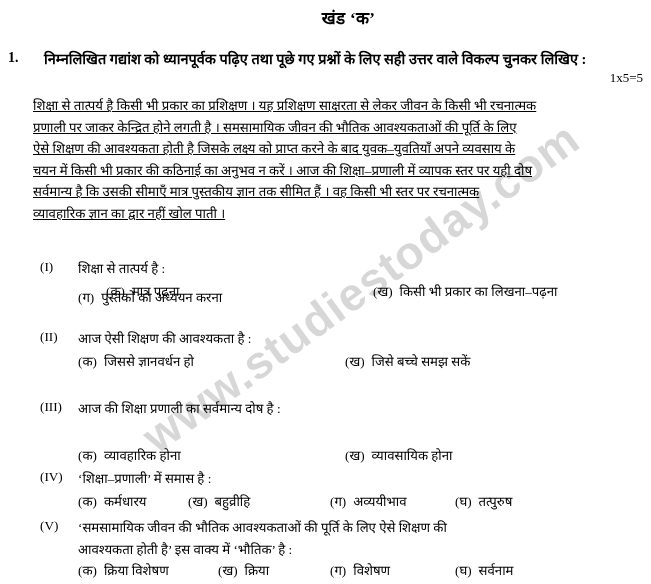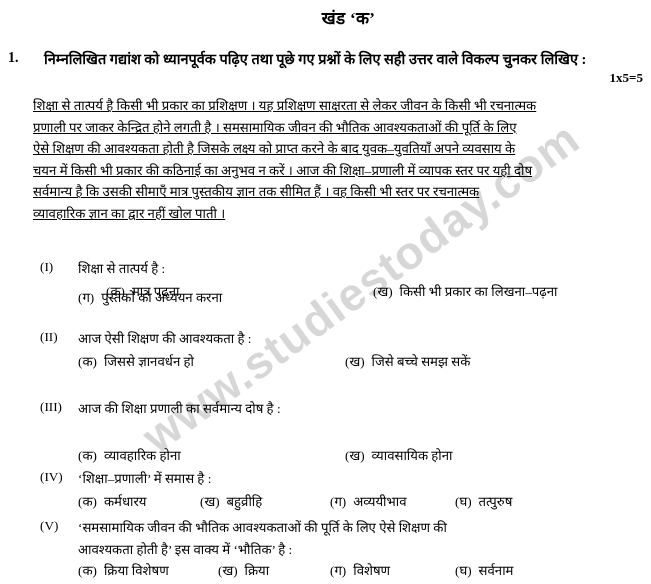--- a/index.html
+++ b/index.html
@@ -84,21 +84,21 @@
     width: 560px;
     font-size: 14.5px;
     font-weight: bold;
     line-height: 22px;
   }
   .q-marks {
     position: absolute;
     right: 8px;
     top: 22px;
     font-size: 13px;
-    font-weight: bold;
+    font-weight: normal;
   }
 
   
   .passage {
     position: absolute;
     left: 33px;
     top: 95px;
     width: 614px;
     text-decoration: underline;
   }
@@ -147,21 +147,21 @@
   }
   .opt-label {
     display: inline-block;
     margin-right: 7px;
   }
   .col-a { left: 78px; }
   .col-b { left: 345px; text-align: right; }
 
   
   .opt-q4-a { left: 78px; }
-  .opt-q4-b { left: 200px; }
+  .opt-q4-b { left: 188px; }
   .opt-q4-c { left: 330px; }
   .opt-q4-d { left: 455px; }
 
   .opt-q5-a { left: 78px; }
   .opt-q5-b { left: 218px; }
   .opt-q5-c { left: 330px; }
   .opt-q5-d { left: 455px; text-align: center; }
 </style>
 </head>
 <body>

